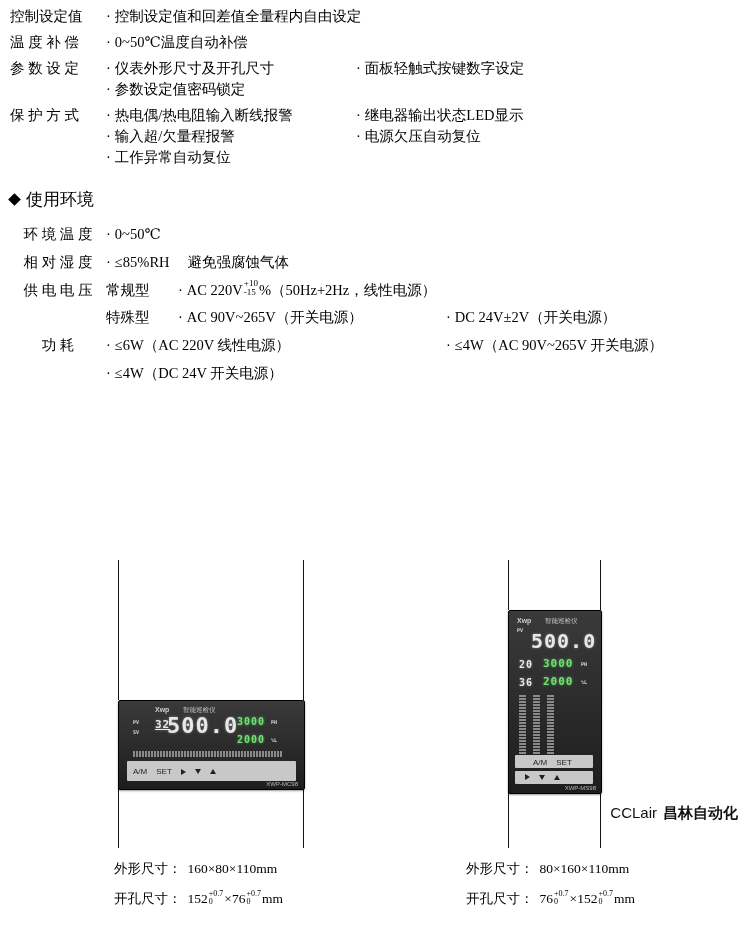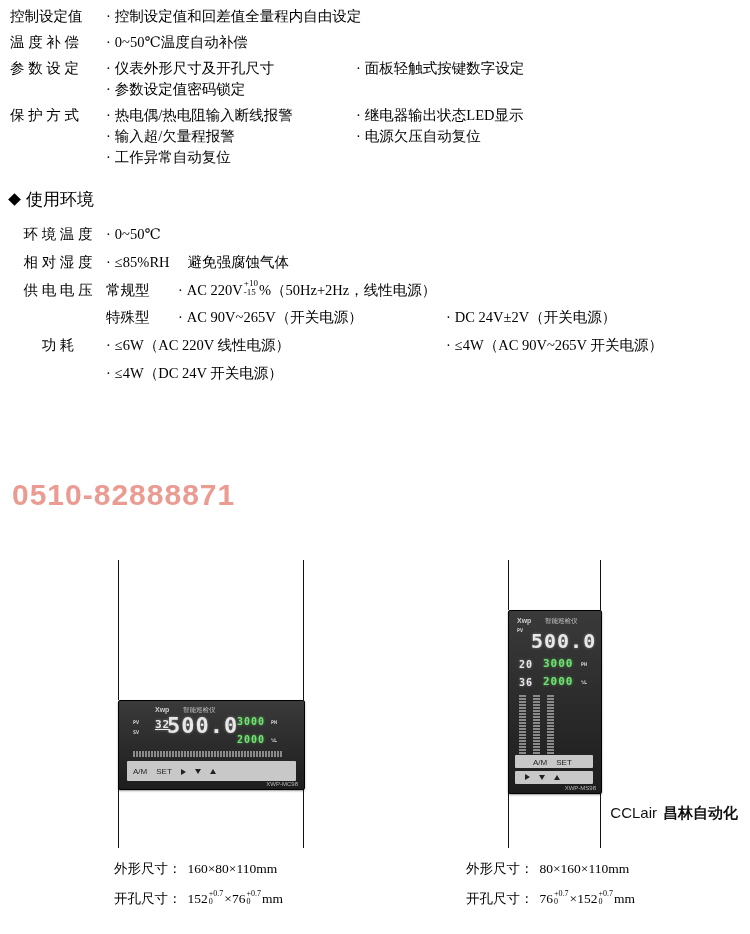--- a/index.html
+++ b/index.html
@@ -479,21 +479,20 @@
             <span class="dot">·</span>
             <span>≤4W（DC 24V  开关电源）</span>
           </div>
         </div>
       </div>
     </div>
 
   </div>
 
 
-  <div class="watermark">0510-82888871</div>
 
   <div class="instrument-area">
 
     <div class="dim-line dim-v" style="left:118px; top:40px; height:140px;"></div>
     <div class="dim-line dim-v" style="left:303px; top:40px; height:140px;"></div>
     <div class="dim-line dim-v" style="left:118px; top:268px; height:60px;"></div>
     <div class="dim-line dim-v" style="left:303px; top:268px; height:60px;"></div>
 
     <div class="dim-line dim-v" style="left:508px; top:40px; height:50px;"></div>
     <div class="dim-line dim-v" style="left:600px; top:40px; height:50px;"></div>

